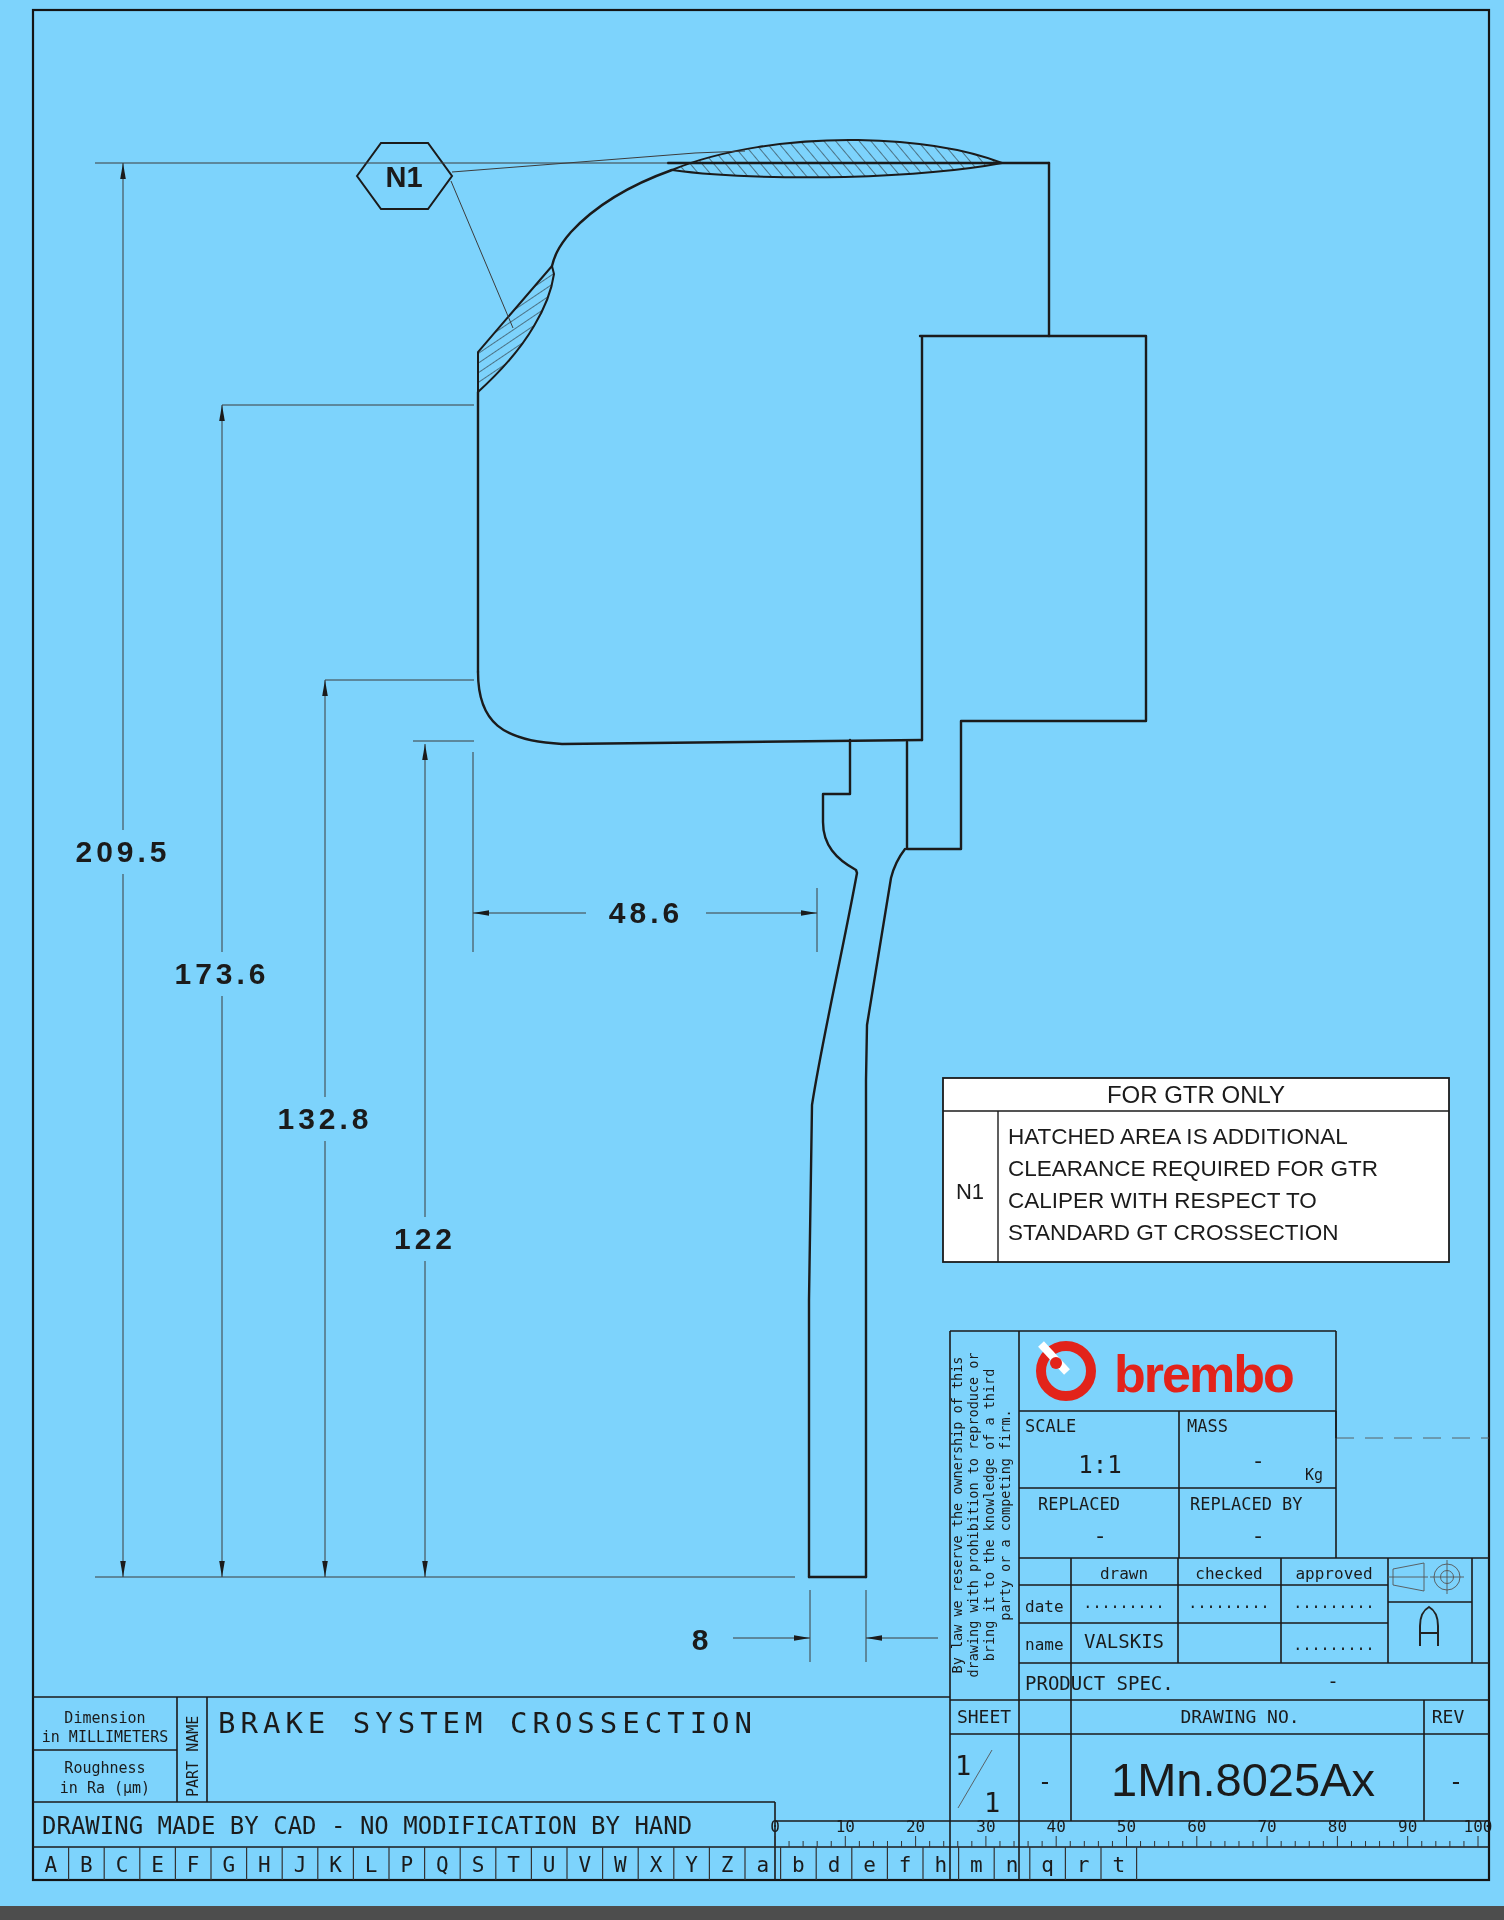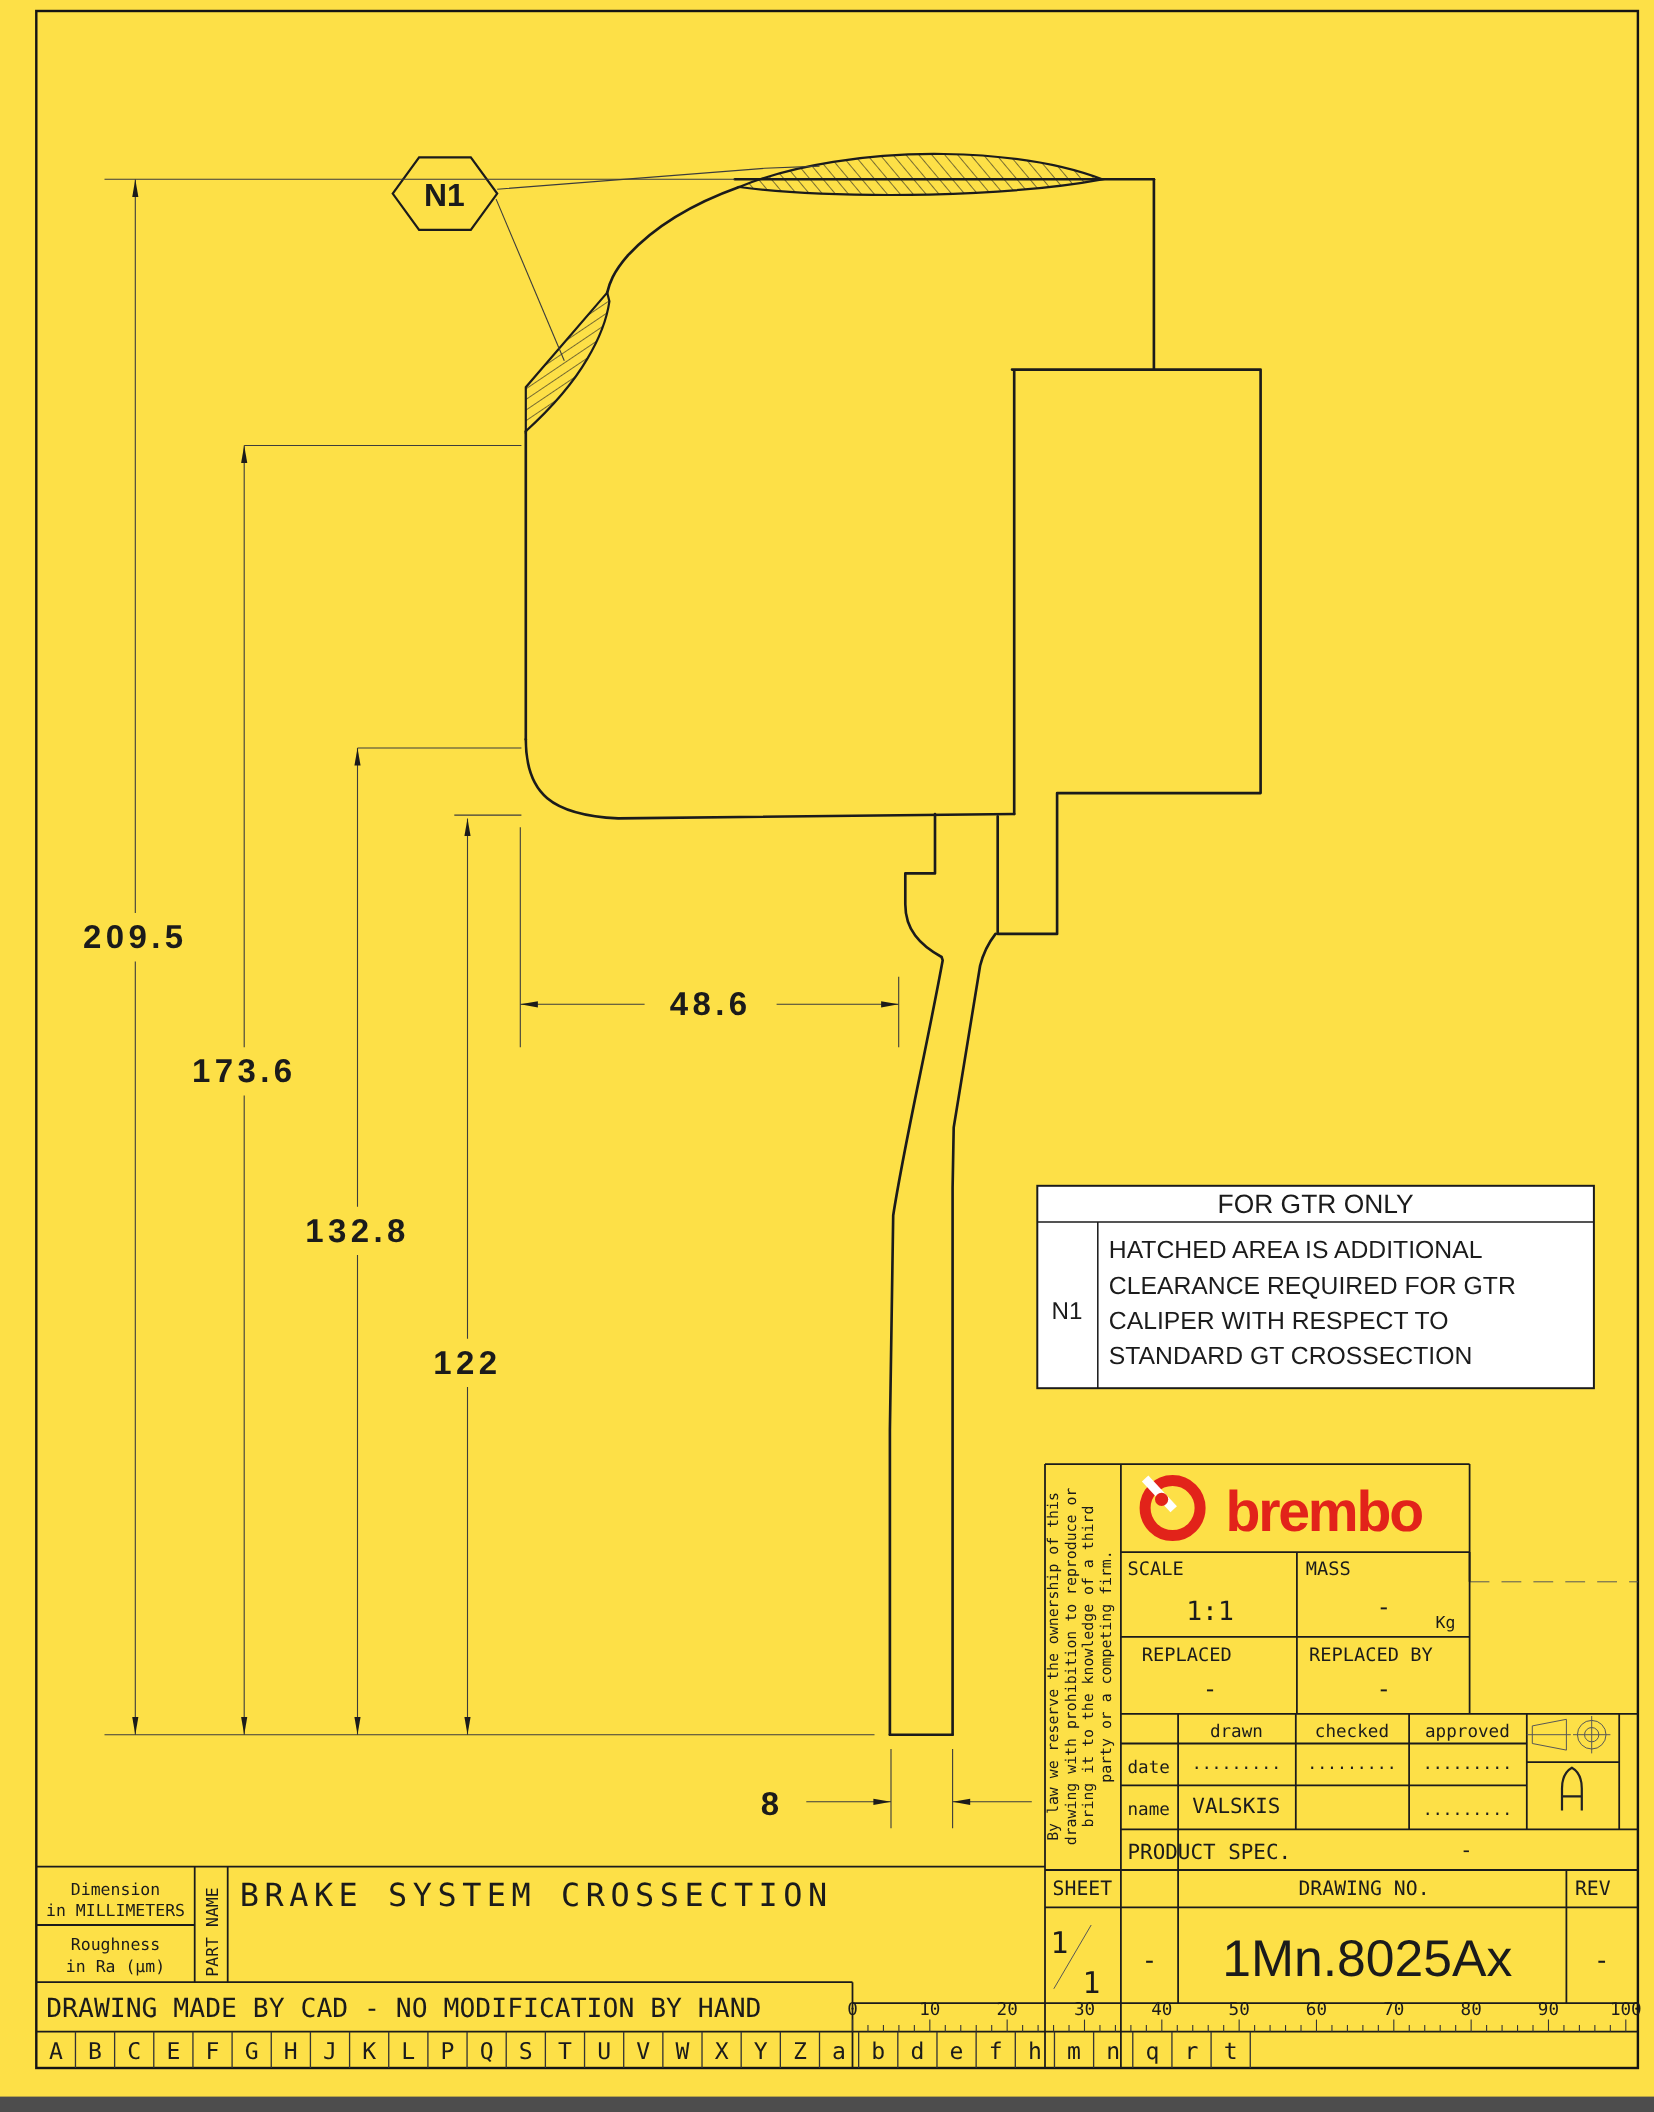--- a/index.html
+++ b/index.html
@@ -1,16 +1,16 @@
 <!DOCTYPE html>
 <html><head>
 <meta charset="utf-8">
 <style>
   html,body{margin:0;padding:0;background:#ffffff;}
-  .page{position:relative;width:1504px;height:1920px;background:#fde047;overflow:hidden;}
+  .page{position:relative;width:1504px;height:1920px;background:#7dd3fc;overflow:hidden;}
   svg{position:absolute;left:0;top:0;}
   .thick{stroke:#1b1b1b;stroke-width:2.4;fill:none;stroke-linejoin:round;stroke-linecap:round;}
   .med{stroke:#1b1b1b;stroke-width:1.6;fill:none;}
   .thin{stroke:#3c3c3c;stroke-width:1;fill:none;}
   .hair{stroke:#555;stroke-width:0.9;fill:none;}
   .arrow{fill:#1b1b1b;stroke:none;}
   text{fill:#1b1b1b;}
   .mono{font-family:"DejaVu Sans Mono",monospace;}
   .sans{font-family:"Liberation Sans",sans-serif;}
   .dimtxt{font-family:"Liberation Sans",sans-serif;font-size:30px;font-weight:600;letter-spacing:4px;}

